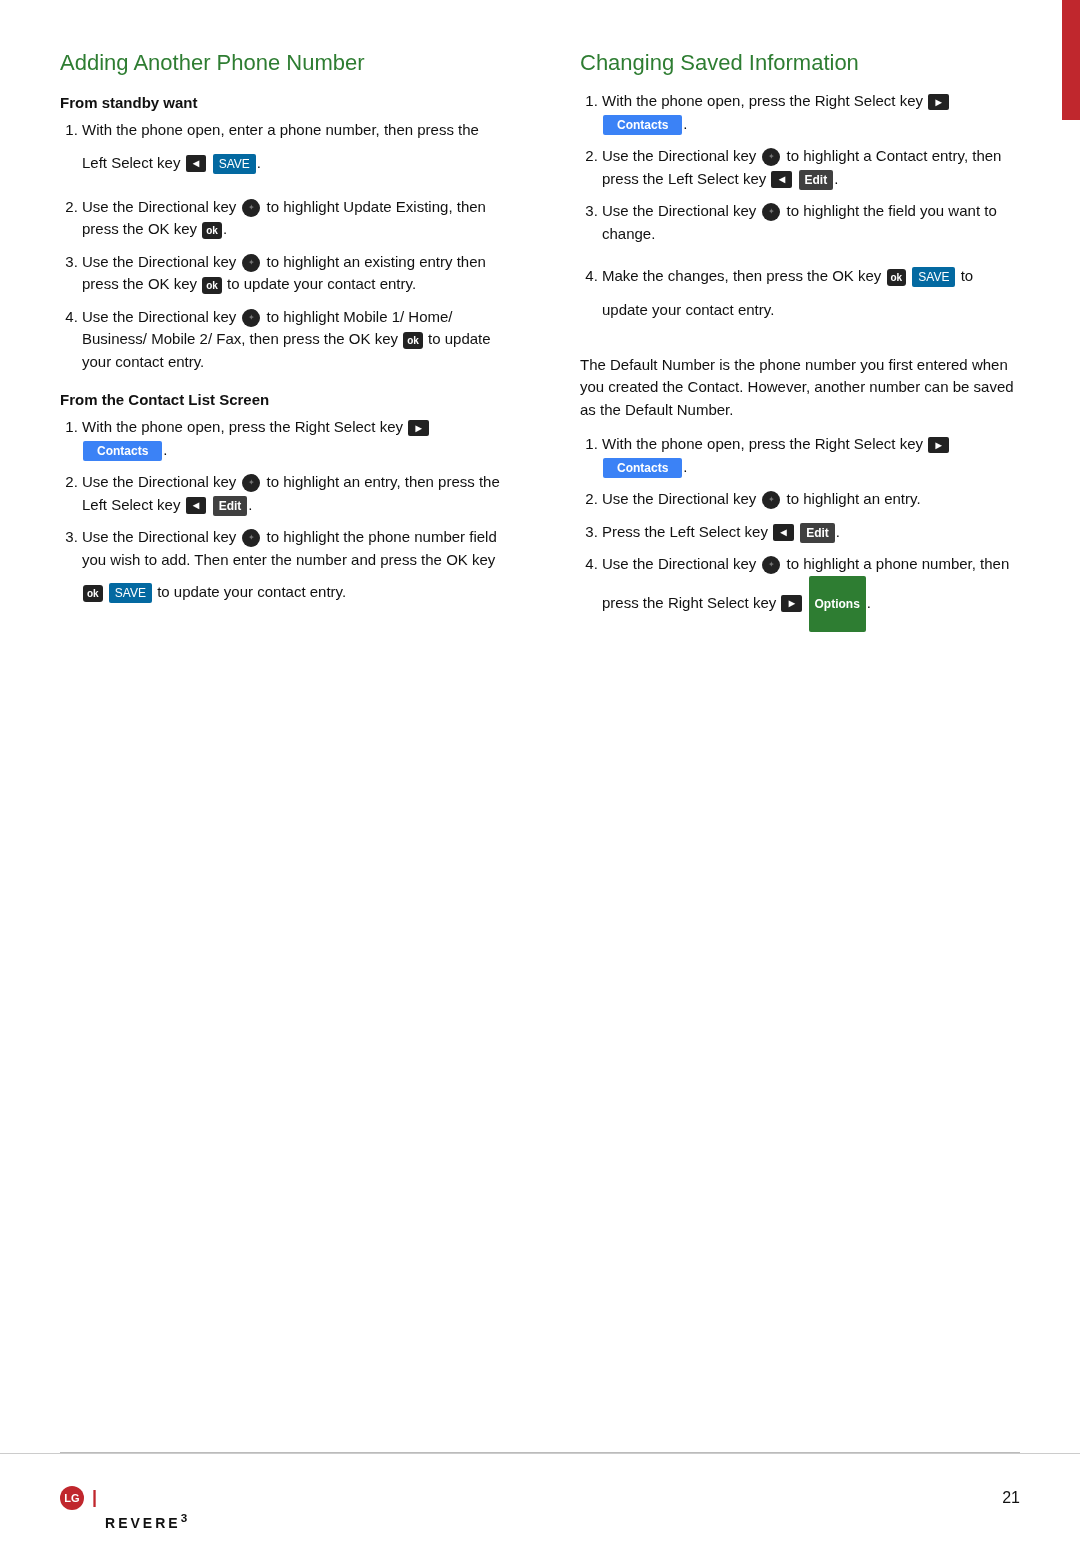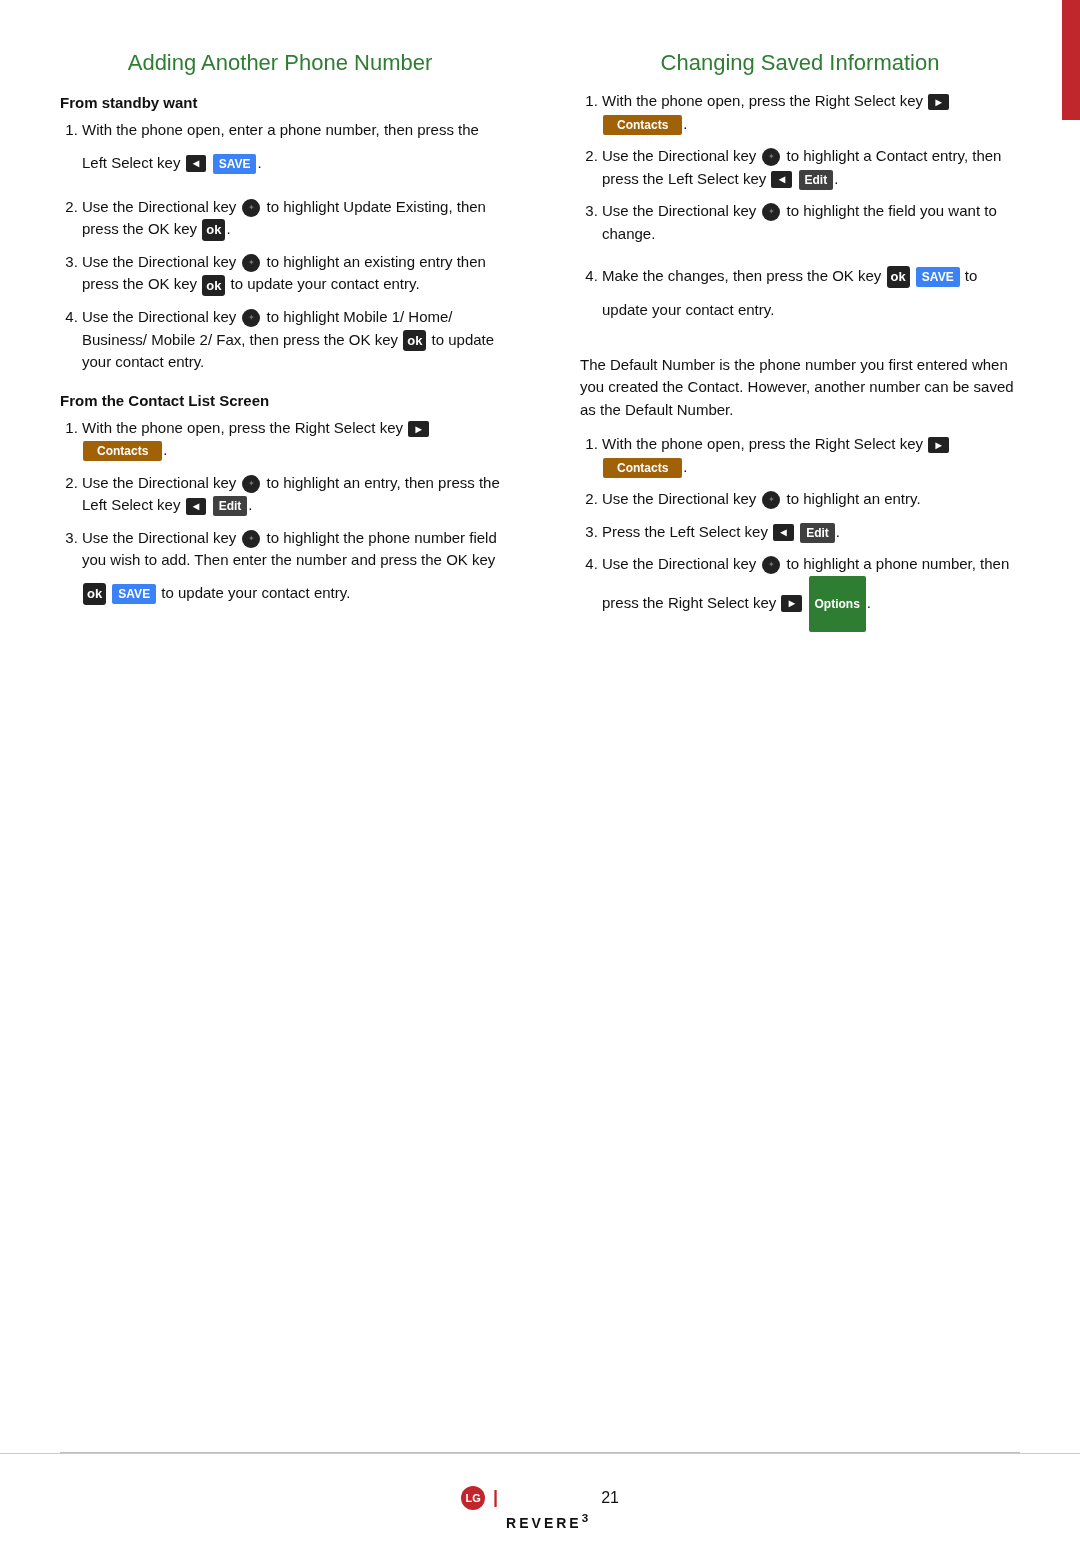--- a/index.html
+++ b/index.html
@@ -40,21 +40,20 @@
     }
     .right-col {
       flex: 1;
       padding-left: 10px;
     }
     .section-title {
       font-size: 22px;
       color: #2e7d32;
       font-weight: normal;
       margin-bottom: 14px;
-      text-align: center;
     }
     .subsection-title {
       font-size: 15px;
       font-weight: bold;
       margin-bottom: 8px;
       margin-top: 18px;
     }
     ol {
       padding-left: 22px;
       margin-bottom: 10px;
@@ -63,21 +62,21 @@
       margin-bottom: 10px;
       line-height: 1.5;
     }
     .intro-text {
       margin-bottom: 12px;
       line-height: 1.5;
     }
     .footer {
       display: flex;
       align-items: center;
-      justify-content: center;
+      justify-content: space-between;
       padding: 10px 60px 20px 60px;
       border-top: 1px solid #ccc;
       gap: 10px;
     }
     .footer-logo {
       display: flex;
       align-items: center;
       gap: 8px;
     }
     .lg-logo {
@@ -114,32 +113,32 @@
     .divider-line {
       border: none;
       border-top: 1px solid #bbb;
       margin: 0 60px;
     }
     strong {
       font-weight: normal;
     }
     .save-btn {
       display: inline-block;
+      background: #0369a1;
+      color: #fff;
+      font-size: 12px;
+      font-weight: normal;
+      padding: 1px 6px;
+      border-radius: 2px;
+      vertical-align: middle;
+      margin: 12px 1px;
+    }
+    .contacts-btn {
+      display: inline-block;
       background: #3b82f6;
-      color: #fff;
-      font-size: 12px;
-      font-weight: bold;
-      padding: 1px 6px;
-      border-radius: 2px;
-      vertical-align: middle;
-      margin: 12px 1px;
-    }
-    .contacts-btn {
-      display: inline-block;
-      background: #a16207;
       color: #fff;
       font-size: 12px;
       font-weight: bold;
       padding: 1px 14px;
       border-radius: 2px;
       vertical-align: middle;
       margin: 0 1px;
     }
     .edit-btn {
       display: inline-block;
@@ -201,21 +200,21 @@
       font-size: 11px;
       padding: 0px 5px;
       border-radius: 2px;
       vertical-align: middle;
       margin: 0 1px;
     }
     .ok-circle {
       display: inline-block;
       background: #222;
       color: #fff;
-      font-size: 13px;
+      font-size: 10px;
       font-weight: bold;
       padding: 1px 4px;
       border-radius: 3px;
       vertical-align: middle;
       margin: 0 1px;
     }
     .section-gap {
       margin-top: 32px;
     }
   </style>

